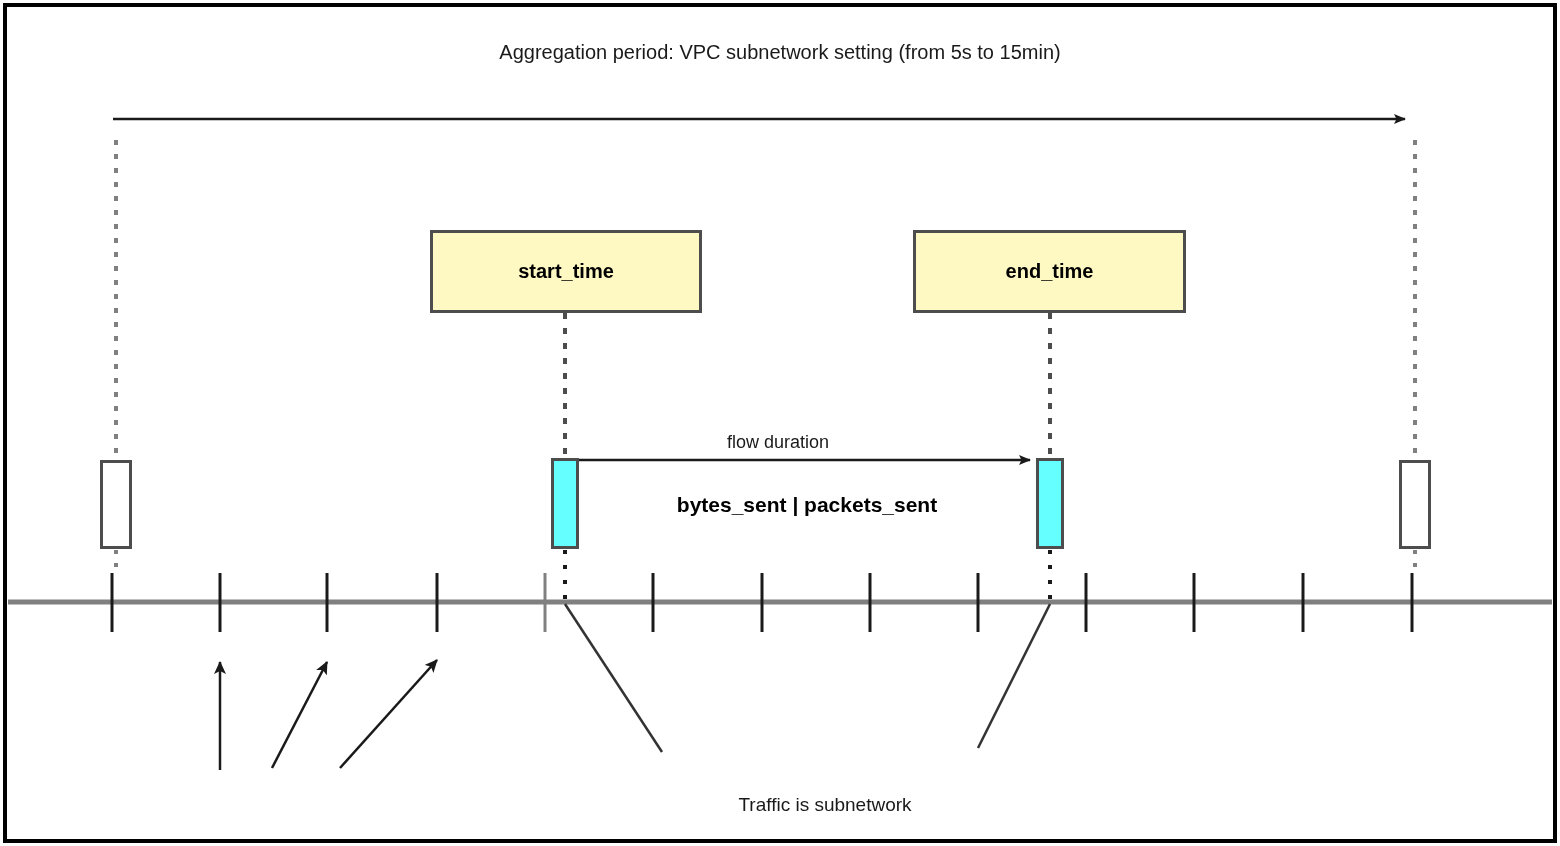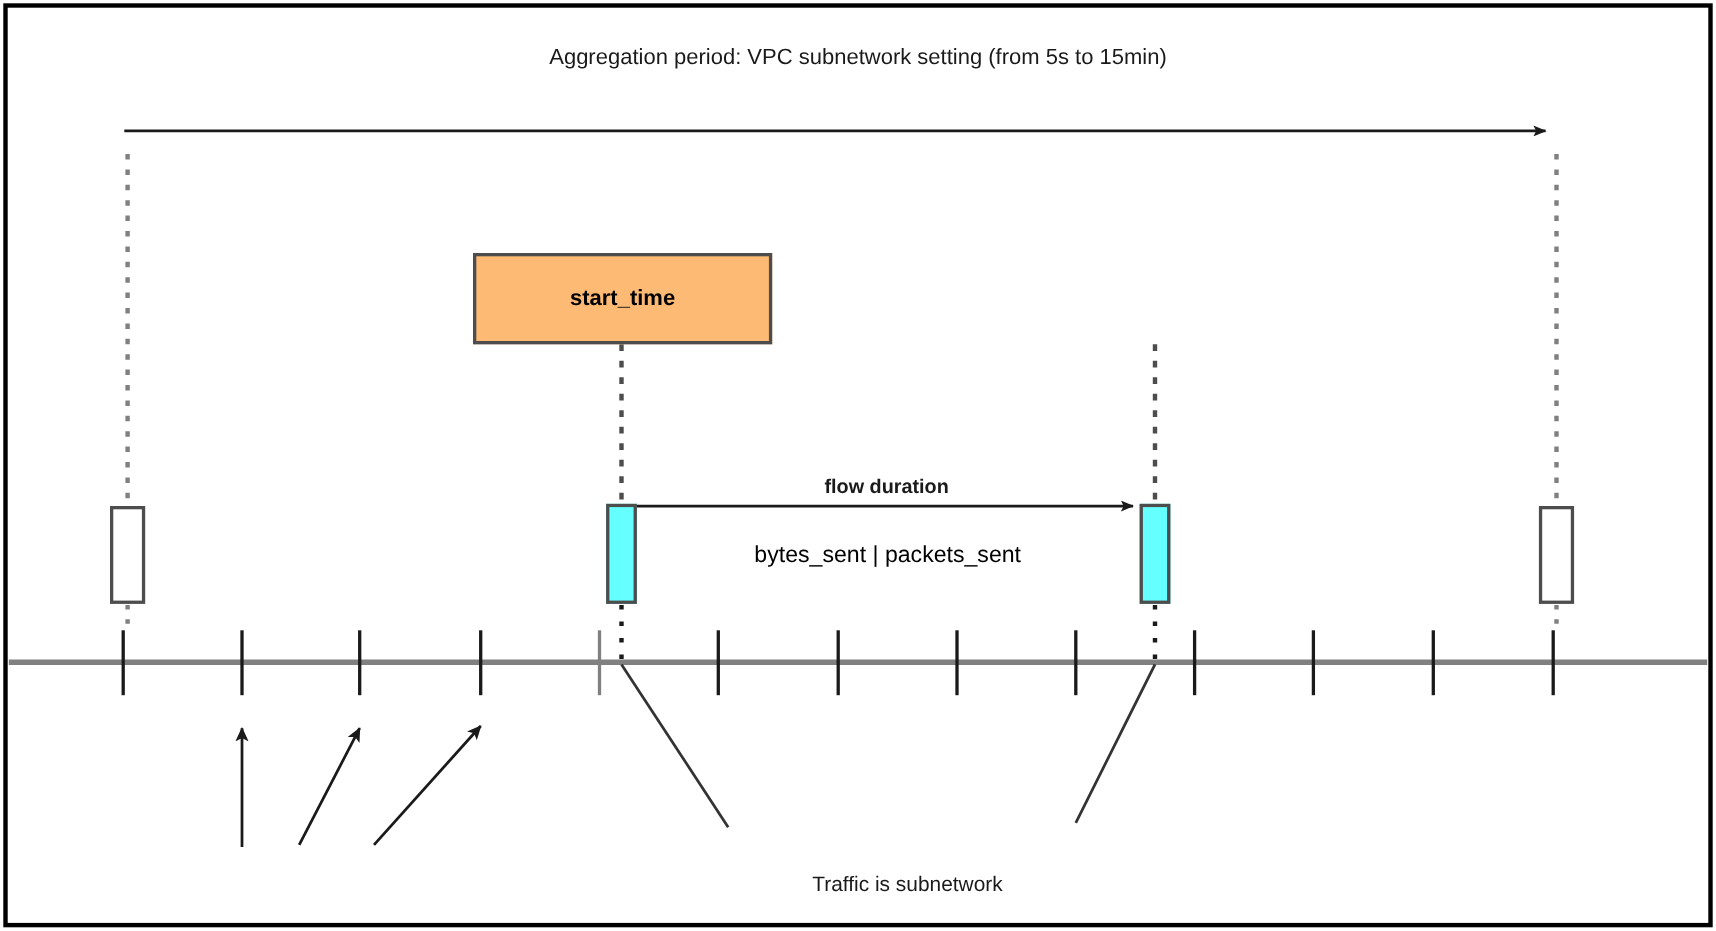--- a/index.html
+++ b/index.html
@@ -54,21 +54,21 @@
     font-weight: bold;
     text-align: center;
     color: #000000;
   }
   .flow-duration-label {
     font-size: 18px;
     text-align: center;
   }
   .bytes-label {
     font-size: 21px;
-    font-weight: normal;
+    font-weight: bold;
     text-align: center;
     color: #000000;
   }
   .alignment-label {
     font-size: 20px;
     left: 48px;
     top: 777px;
   }
   .traffic-label {
     font-size: 19px;
@@ -80,21 +80,21 @@
   .timebox {
     position: absolute;
     box-sizing: border-box;
     border: 3px solid #4d4d4d;
   }
   .timebox.white { background: #ffffff; }
   .labelbox {
     position: absolute;
     box-sizing: border-box;
     border: 3px solid #4d4d4d;
-    background: #fdba74;
+    background: #fef9c3;
     display: flex;
     align-items: center;
     justify-content: center;
   }
 </style>
 </head>
 <body>
 
 <div id="diagram-root">
 
@@ -148,28 +148,31 @@
     <line x1="565" y1="604" x2="662" y2="752" stroke="#333333" stroke-width="2.5"></line>
     <line x1="1050" y1="604" x2="978" y2="748" stroke="#333333" stroke-width="2.5"></line>
   </svg>
 
   <div class="lbl title-text">Aggregation period: VPC subnetwork setting (from 5s to 15min)</div>
 
   <div class="labelbox" style="left:430px; top:230px; width:272px; height:83px;">
     <span class="box-label">start_time</span>
   </div>
 
+  <div class="labelbox" style="left:913px; top:230px; width:273px; height:83px;">
+    <span class="box-label">end_time</span>
+  </div>
 
   <div class="timebox white" style="left:100px; top:460px; width:32px; height:89px;"></div>
   <div class="timebox white" style="left:1399px; top:460px; width:32px; height:89px;"></div>
 
   <div class="timebox" style="left:551px; top:458px; width:28px; height:91px; background:#66ffff;"></div>
   <div class="timebox" style="left:1036px; top:458px; width:28px; height:91px; background:#66ffff;"></div>
 
-  <div class="lbl flow-duration-label" style="left:678px; top:431px; width:256px;font-weight:bold;">flow duration</div>
+  <div class="lbl flow-duration-label" style="left:650px; top:431px; width:256px;">flow duration</div>
 
   <div class="lbl bytes-label" style="left:583px; top:492px; width:448px;">bytes_sent | packets_sent</div>
 
 
   <div class="traffic-label lbl">
     <div>Traffic is subnetwork</div>
     
     
   </div>
 

